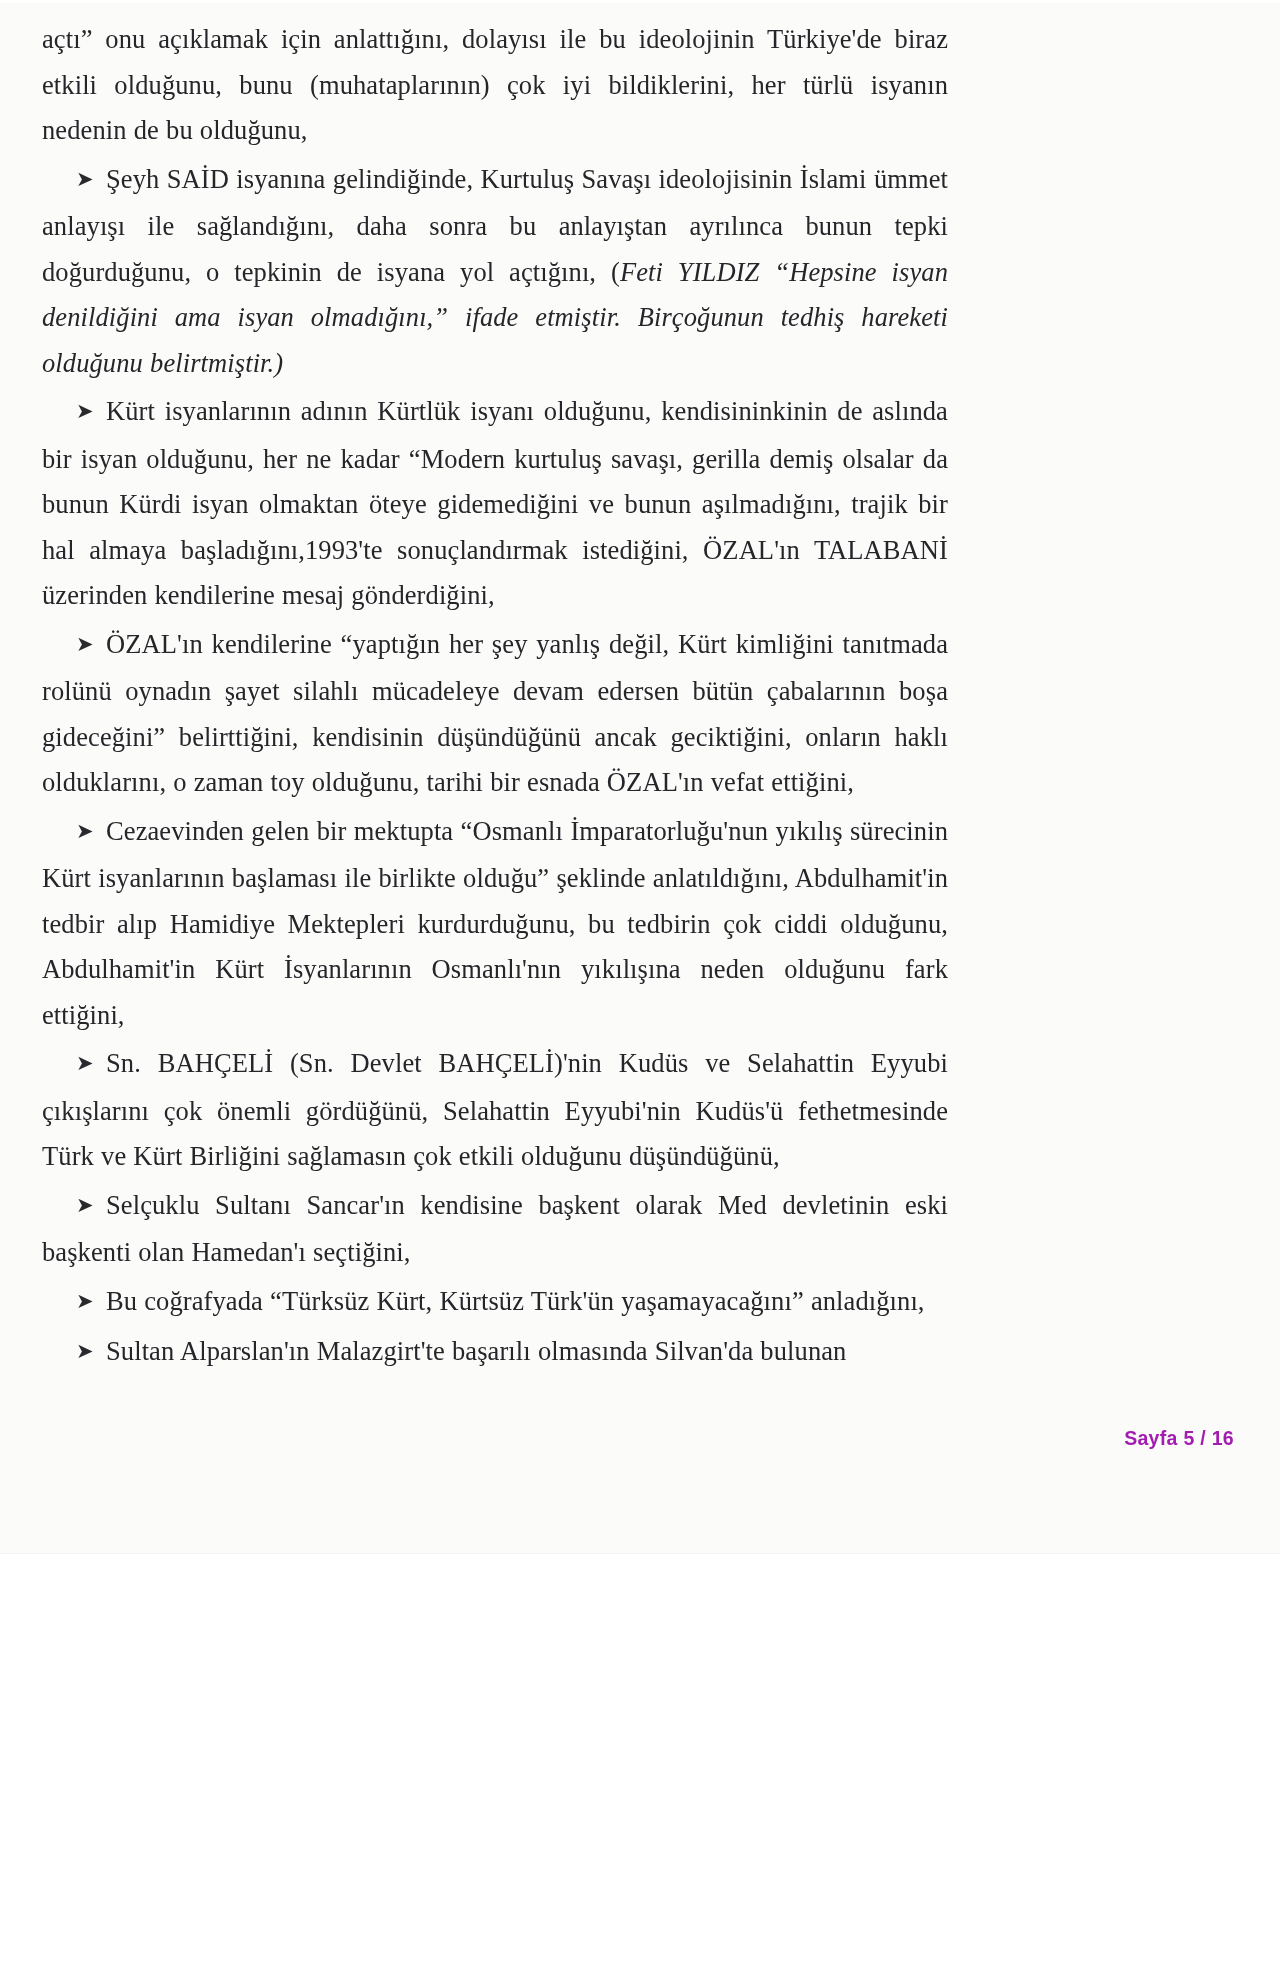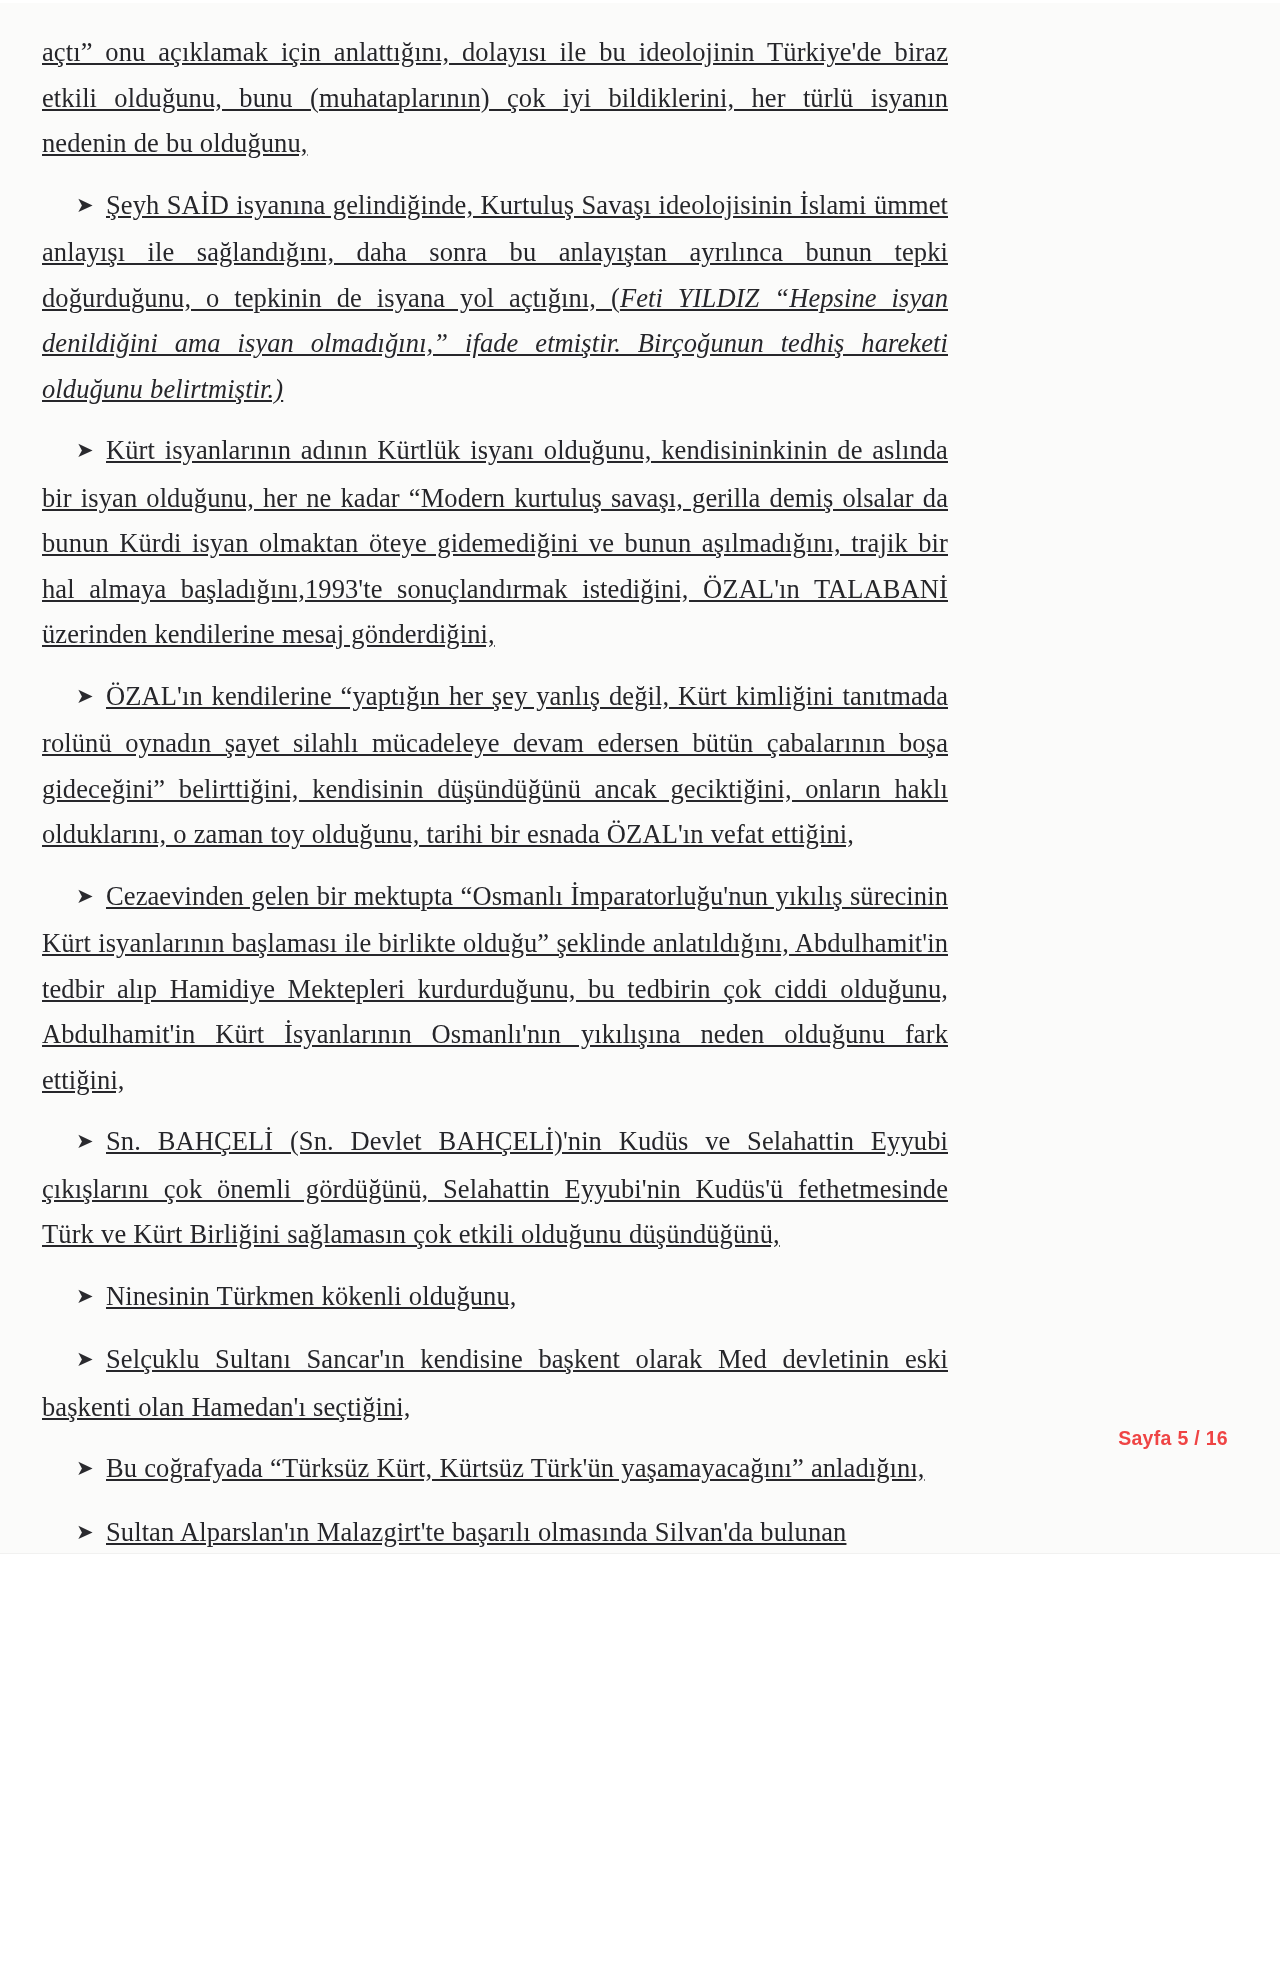--- a/index.html
+++ b/index.html
@@ -21,50 +21,49 @@
     background: #fbfbfa;
     box-sizing: border-box;
   }
   .page-body {
     position: absolute;
     left: 42px;
     top: 14px;
     width: 906px;
   }
   p.para {
-    margin: 16px 0 0 0;
+    margin: 3px 0 0 0;
     font-size: 26.5px;
     line-height: 45.5px;
     text-align: justify;
     text-justify: inter-word;
     color: #26262a;
     letter-spacing: 0.1px;
     word-spacing: 0.4px;
-    text-decoration: underline;
   }
   .arrow {
     display: inline-block;
     width: 30px;
     margin-left: 34px;
     font-family: "DejaVu Sans", sans-serif;
     font-size: 21px;
     color: #2a2a2e;
     transform: translateY(-2px);
   }
   .italic {
     font-style: italic;
   }
   .footer {
     position: absolute;
-    right: 52px;
+    right: 46px;
     top: 1427px;
     font-family: "Liberation Sans", sans-serif;
     font-weight: bold;
     font-size: 19.5px;
-    color: #ef4444;
+    color: #a21caf;
     letter-spacing: 0.3px;
   }
   .page-edge-top {
     position: absolute;
     left: 0; top: 0;
     width: 1280px; height: 3px;
     background: #ffffff;
   }
   .page-edge-bottom {
     position: absolute;
@@ -108,23 +107,20 @@
 
     <p class="para">
       <span class="arrow">➤</span><span>Cezaevinden gelen bir mektupta “Osmanlı İmparatorluğu'nun yıkılış sürecinin Kürt isyanlarının başlaması ile birlikte olduğu” şeklinde anlatıldığını, Abdulhamit'in tedbir alıp Hamidiye Mektepleri kurdurduğunu, bu tedbirin çok ciddi olduğunu, Abdulhamit'in Kürt İsyanlarının Osmanlı'nın yıkılışına neden olduğunu fark ettiğini,</span>
     </p>
 
 
     <p class="para">
       <span class="arrow">➤</span><span>Sn. BAHÇELİ (Sn. Devlet BAHÇELİ)'nin Kudüs ve Selahattin Eyyubi çıkışlarını çok önemli gördüğünü, Selahattin Eyyubi'nin Kudüs'ü fethetmesinde Türk ve Kürt Birliğini sağlamasın çok etkili olduğunu düşündüğünü,</span>
     </p>
 
-    <p class="para">
-      <span class="arrow">➤</span><span>Ninesinin Türkmen kökenli olduğunu,</span>
-    </p>
 
     <p class="para">
       <span class="arrow">➤</span><span>Selçuklu Sultanı Sancar'ın kendisine başkent olarak Med devletinin eski başkenti olan Hamedan'ı seçtiğini,</span>
     </p>
 
     <p class="para">
       <span class="arrow">➤</span><span>Bu coğrafyada “Türksüz Kürt, Kürtsüz Türk'ün yaşamayacağını” anladığını,</span>
     </p>
 
     <p class="para">

